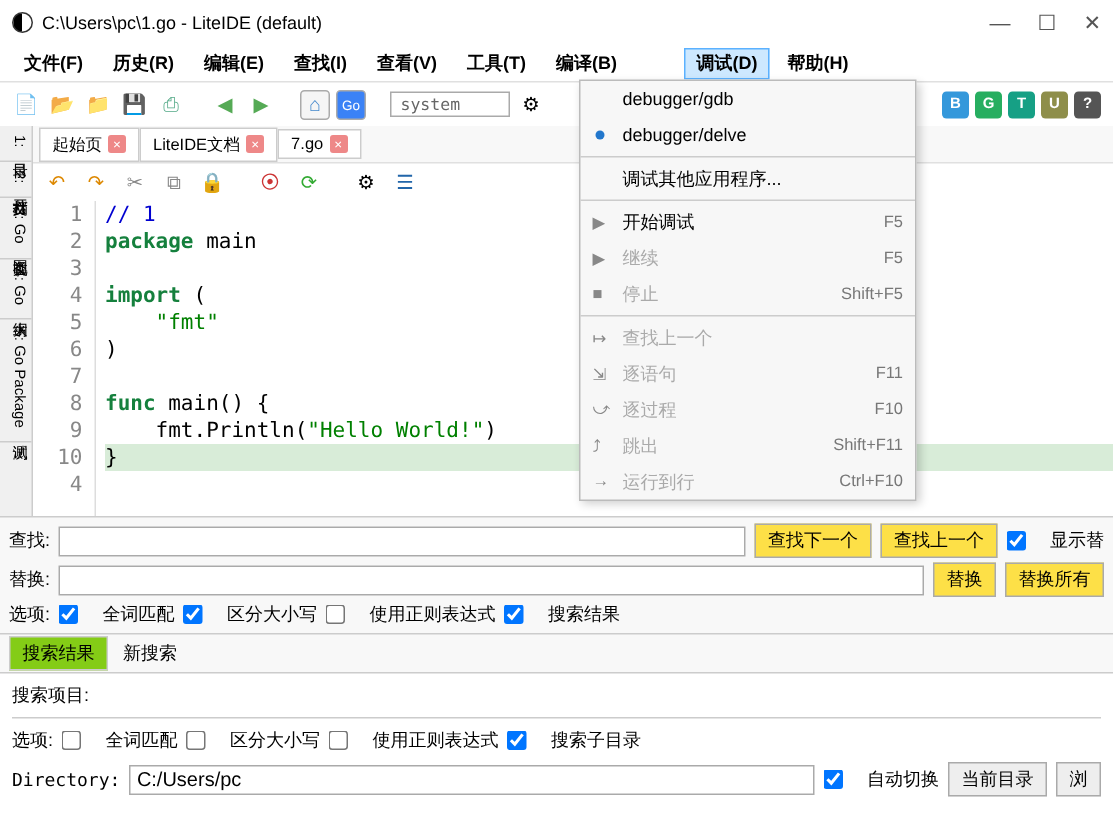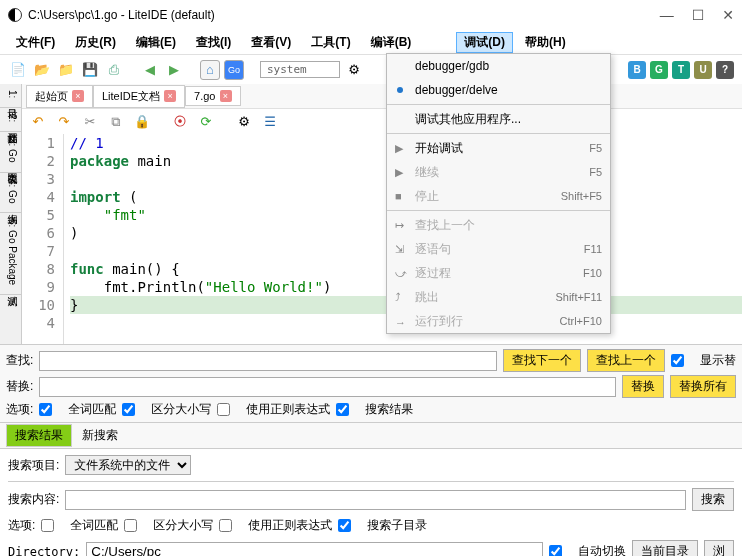--- a/index.html
+++ b/index.html
@@ -266,28 +266,22 @@
 </div>
 
 <div class="restabs">
   <span style="border:1px solid #ccc;padding:2px 8px;background:#84cc16">搜索结果</span>
   <span>新搜索</span>
 </div>
 
 <div class="respanel">
   <div class="srow">
     <span class="lbl">搜索项目:</span>
-    <select><option>文件系统中的文件</option></select>
   </div>
   <hr class="sep">
-  <div class="srow">
-    <span class="lbl">搜索内容:</span>
-    <input type="text" style="">
-    <span class="btn">搜索</span>
-  </div>
   <div class="srow" id="searchopts">
     <span class="lbl">选项:</span>
   <label>
         <input type="checkbox" style="">
         <span>全词匹配</span>
       </label>
       <label>
         <input type="checkbox" style="">
         <span>区分大小写</span>
       </label>

